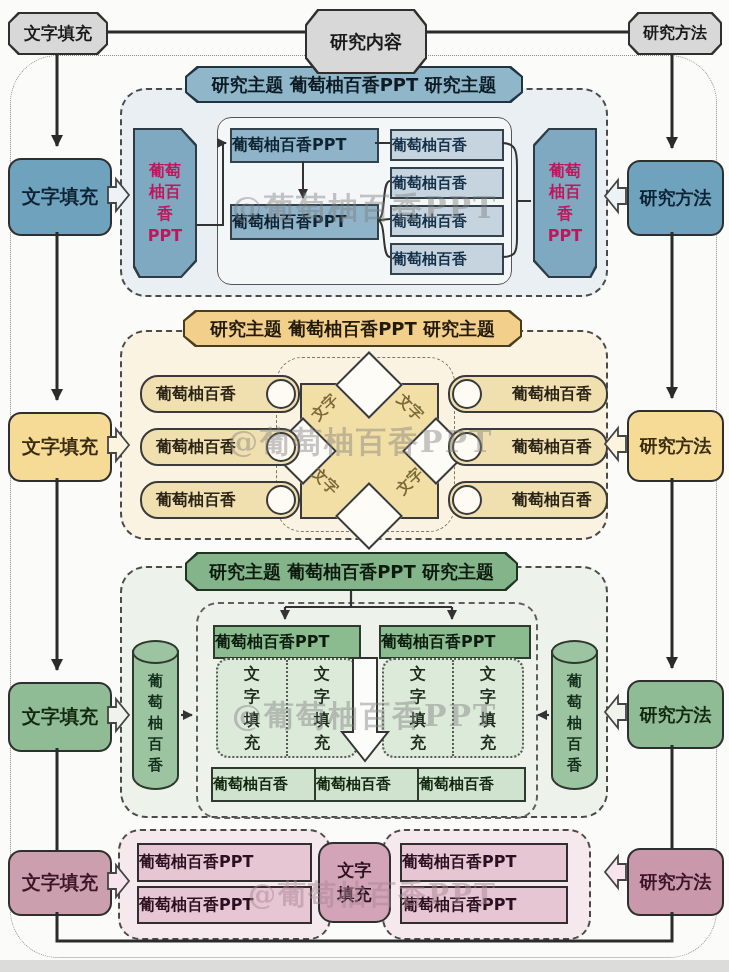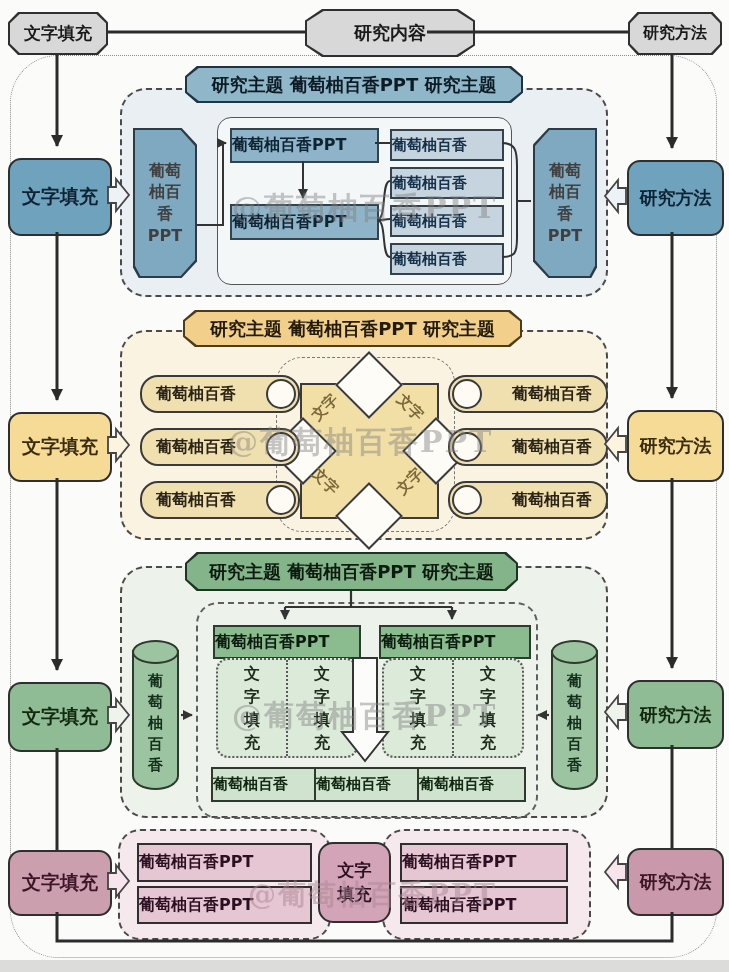--- a/index.html
+++ b/index.html
@@ -34,21 +34,21 @@
   .sec-green{background:#edf3ea;}
 
   
   .tall{position:absolute;width:64px;height:150px;}
   .tall .edge,.tall .fillp{position:absolute;}
   .tall .edge{inset:0;background:#2c3b45;}
   .tall .fillp{inset:2px;background:#7fa9c0;}
   .clipL{clip-path:polygon(0% 0%,76% 0%,100% 11%,100% 89%,76% 100%,9% 100%,0% 93%,0% 0%);}
   .clipR{clip-path:polygon(100% 0%,24% 0%,0% 11%,0% 89%,24% 100%,91% 100%,100% 93%,100% 0%);}
   .tall .lbl{position:absolute;inset:0;display:flex;align-items:center;justify-content:center;
-             font-weight:bold;font-size:16px;line-height:1.35;color:#404040;white-space:pre-line;text-align:center;}
+             font-weight:bold;font-size:16px;line-height:1.35;color:#be185d;white-space:pre-line;text-align:center;}
 
   
   .pill{position:absolute;height:34px;background:#f0e0b0;border:2px solid #3a3a3a;border-radius:18px;
         display:flex;align-items:center;font-weight:bold;font-size:16px;color:#2b2416;}
   .pill .ring{width:26px;height:26px;border-radius:50%;background:#fdfbf4;border:2.5px solid #3a3a3a;flex:0 0 auto;}
 
   
   .dia{position:absolute;width:44px;height:44px;background:#fdfcf7;border:2px solid #3a3a3a;transform:rotate(45deg);}
 
   
@@ -82,21 +82,21 @@
 <div class="section sec-yellow z1" style="left:120px;top:330px;width:484px;height:206px;"></div>
 <div class="section sec-green z1" style="left:120px;top:566px;width:484px;height:248px;"></div>
 <div class="abs z1" style="left:118px;top:829px;width:209px;height:107px;background:#f6e9ee;border:2.5px dashed #4a4a4a;border-radius:22px;"></div>
 <div class="abs z1" style="left:382px;top:829px;width:205px;height:107px;background:#f6e9ee;border:2.5px dashed #4a4a4a;border-radius:22px;"></div>
 
 <div class="plq z4" style="left:8px;top:12px;width:100px;height:43px;">
   <div class="edge oct-sm"></div>
   <div class="fill oct-sm" style="background:#d8d8d8;"></div>
   <div class="lbl" style="font-size:17px;">文字填充</div>
 </div>
-<div class="plq z4" style="left:305px;top:9px;width:122px;height:48px;padding-left:48px;">
+<div class="plq z4" style="left:305px;top:9px;width:122px;height:65px;">
   <div class="edge oct-sm"></div>
   <div class="fill oct-sm" style="background:#d8d8d8;"></div>
   <div class="lbl" style="font-size:18px;">研究内容</div>
 </div>
 <div class="plq z4" style="left:628px;top:12px;width:94px;height:43px;">
   <div class="edge oct-sm"></div>
   <div class="fill oct-sm" style="background:#d8d8d8;"></div>
   <div class="lbl" style="font-size:16px;">研究方法</div>
 </div>
 

